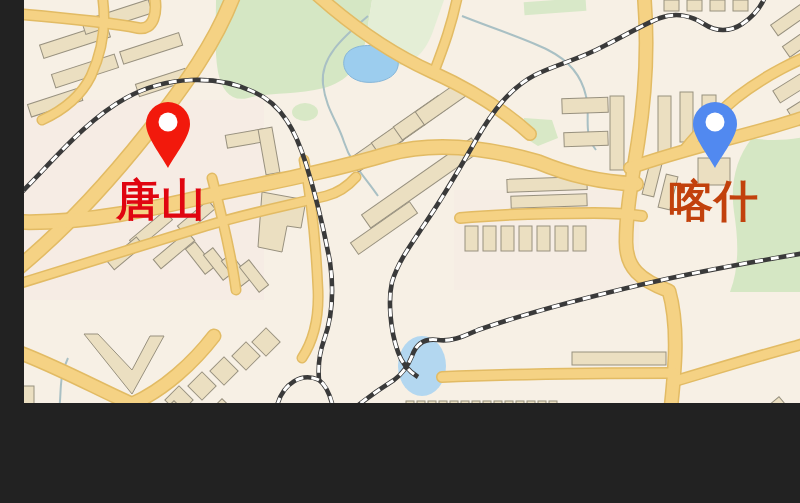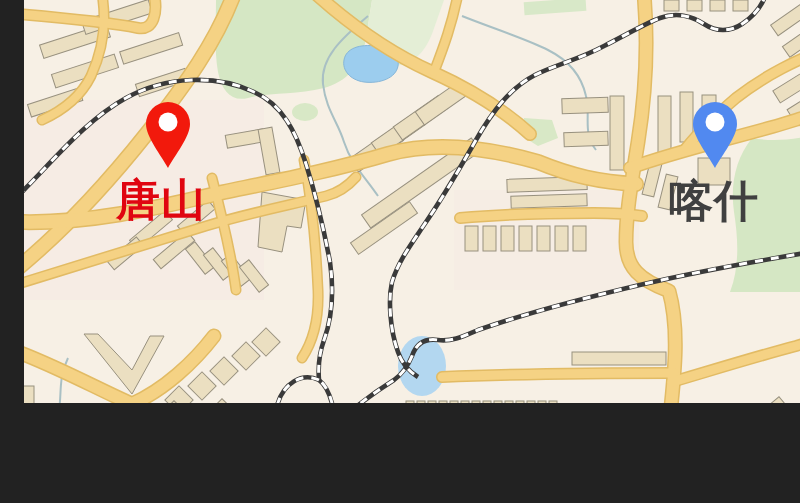--- a/index.html
+++ b/index.html
@@ -9,21 +9,21 @@
   }
   .map-art{position:absolute;left:0;top:0;width:800px;height:503px;display:block;}
   .pin{position:absolute;width:52px;height:74px;}
   .pin-origin{left:118px;top:98px;}
   .pin-dest{left:665px;top:98px;}
   .city-label{
     position:absolute;font-size:44px;font-weight:700;line-height:1;
     letter-spacing:1px;white-space:nowrap;
   }
   .label-origin{left:92px;top:178px;color:#e00510;}
-  .label-dest{left:645px;top:179px;color:#404040;text-align:center;}
+  .label-dest{left:645px;top:179px;color:#c2410c;text-align:center;}
   .banner{
     position:absolute;left:0;top:290px;width:800px;height:66px;
     background:rgba(22,22,212,0.72);
     display:flex;align-items:center;box-sizing:border-box;padding-left:24px;
   }
   .banner span{
     color:#ffffff;font-size:23px;letter-spacing:0.5px;
     text-shadow:0 1px 2px rgba(20,20,110,0.45);
   }
   

